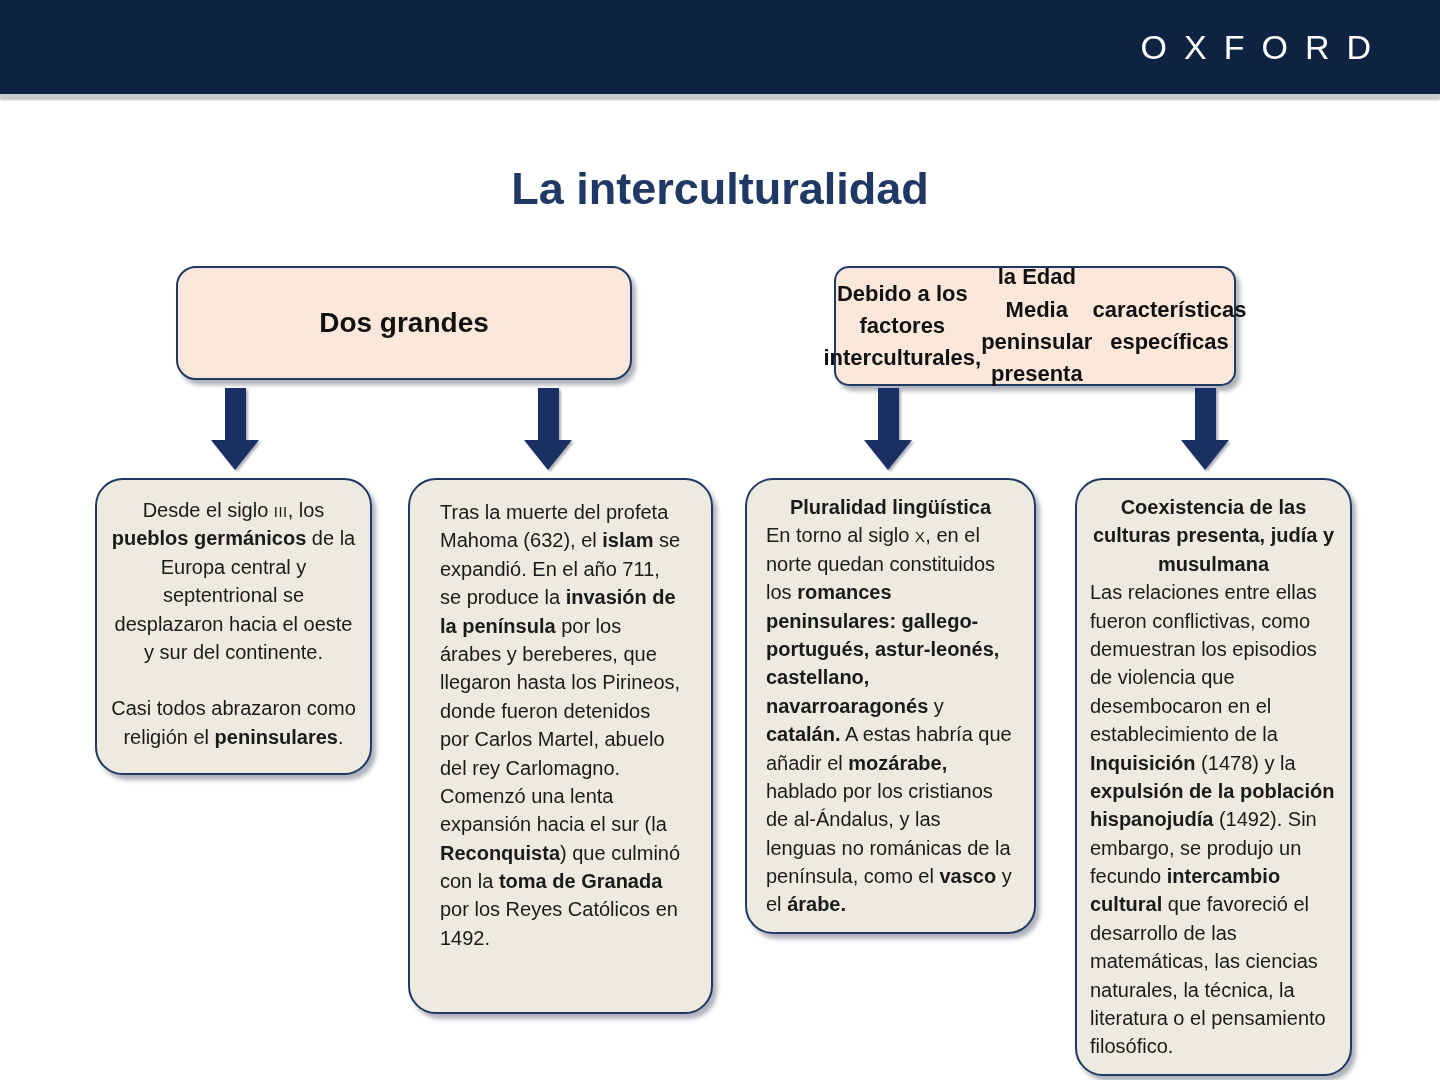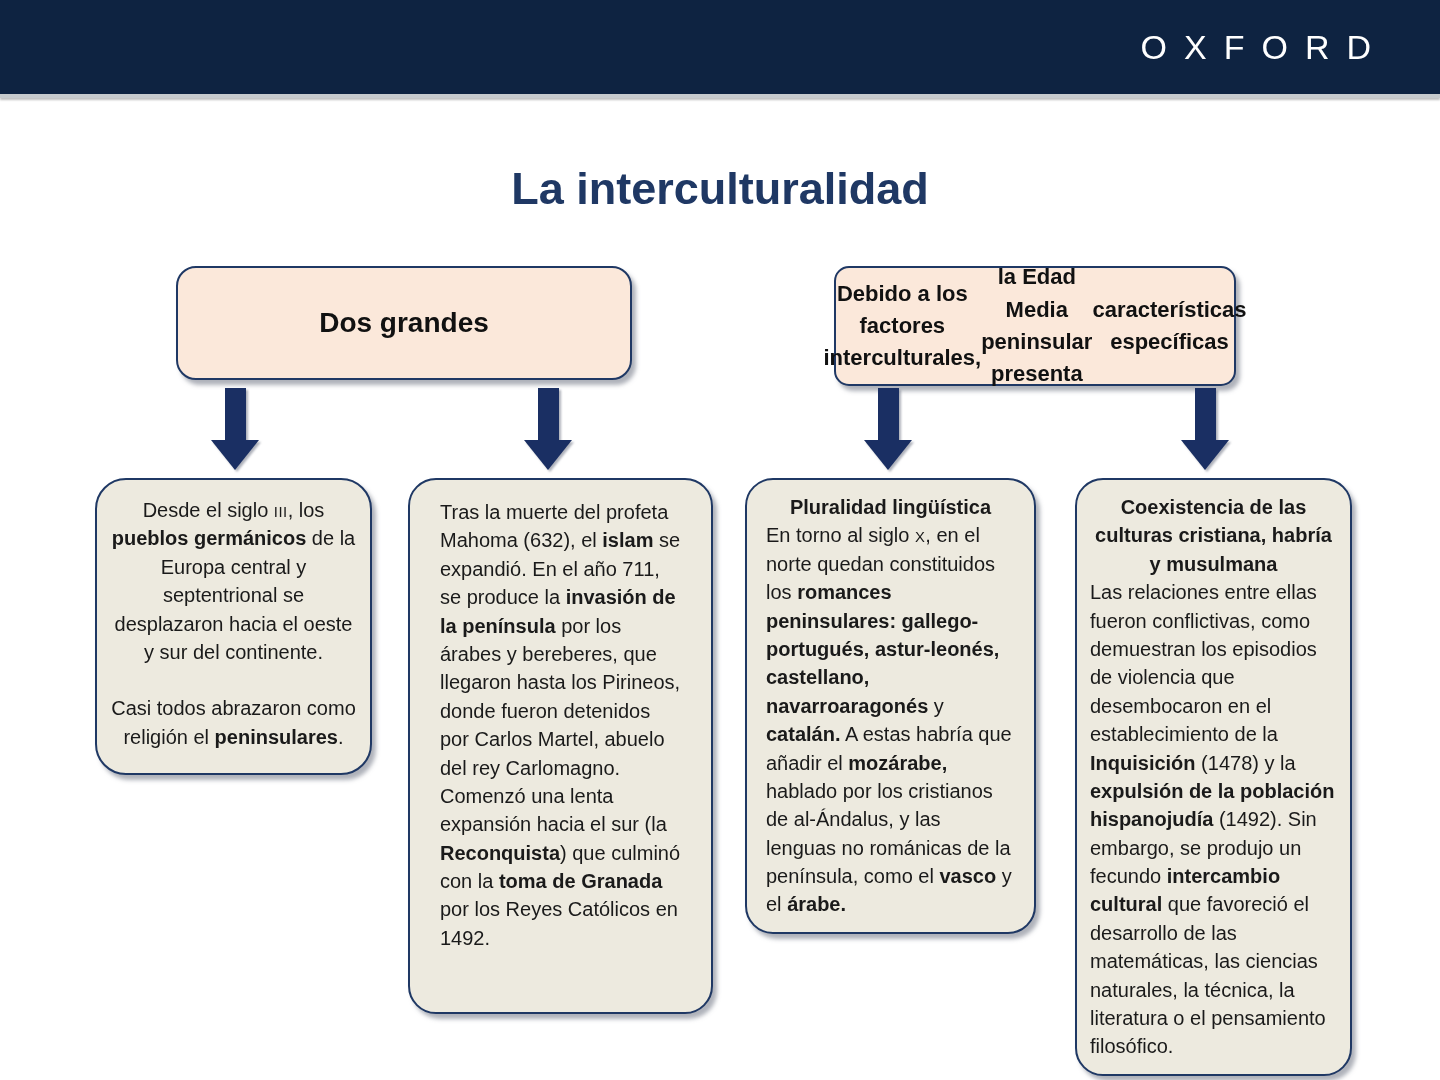--- a/index.html
+++ b/index.html
@@ -40,21 +40,21 @@
   .arrow-1{left:211px;} .arrow-2{left:524px;} .arrow-3{left:864px;} .arrow-4{left:1181px;}
 
   
   .infobox{position:absolute; top:478px; background:var(--beige);
     border:2px solid var(--navy); border-radius:28px;
     box-shadow:4px 5px 4px rgba(110,115,130,.55);
     font-size:20px; line-height:1.42; color:var(--ink);}
   .infobox .box-title{font-weight:bold; text-align:center;}
   .infobox p{margin:0;}
   .infobox p + p{margin-top:28px;}
-  .box-1{left:95px;  width:277px; min-height:297px; padding:16px 10px; text-align:center;border-radius:31px;}
+  .box-1{left:95px;  width:277px; min-height:297px; padding:16px 10px; text-align:center;}
   .box-2{left:408px; width:305px; min-height:536px; padding:18px 30px; text-align:left;}
   .box-3{left:745px; width:291px; min-height:398px; padding:13px 19px; text-align:left;}
   .box-4{left:1075px;width:277px; min-height:578px; padding:13px 13px; text-align:left;}
 
   .b{font-weight:bold;}
   .sc{font-size:0.74em; letter-spacing:0.5px;}
   .line{white-space:normal;}
 </style>
 </head>
 <body>
@@ -104,19 +104,19 @@
     </div>
 
   <div class="infobox box-3">
     <div class="box-title">Pluralidad lingüística</div>
     <div>
         <p><span>En torno al siglo </span><span class="sc">X</span><span>, en el norte quedan constituidos los </span><span class="b">romances peninsulares: gallego-portugués, astur-leonés, castellano, navarroaragonés</span><span> y </span><span class="b">catalán.</span><span> A estas habría que añadir el </span><span class="b">mozárabe,</span><span> hablado por los cristianos de al-Ándalus, y las lenguas no románicas de la península, como el </span><span class="b">vasco</span><span> y el </span><span class="b">árabe.</span></p>
       </div>
   </div>
 
   <div class="infobox box-4">
-    <div class="box-title">Coexistencia de las culturas cristiana, habría y musulmana</div>
+    <div class="box-title">Coexistencia de las culturas presenta, judía y musulmana</div>
     <div>
         <p><span>Las relaciones entre ellas fueron conflictivas, como demuestran los episodios de violencia que desembocaron en el establecimiento de la </span><span class="b">Inquisición</span><span> (1478) y la </span><span class="b">expulsión de la población hispanojudía</span><span> (1492). Sin embargo, se produjo un fecundo </span><span class="b">intercambio cultural</span><span> que favoreció el desarrollo de las matemáticas, las ciencias naturales, la técnica, la literatura o el pensamiento filosófico.</span></p>
       </div>
   </div>
 
 </div>
 
 </body></html>

